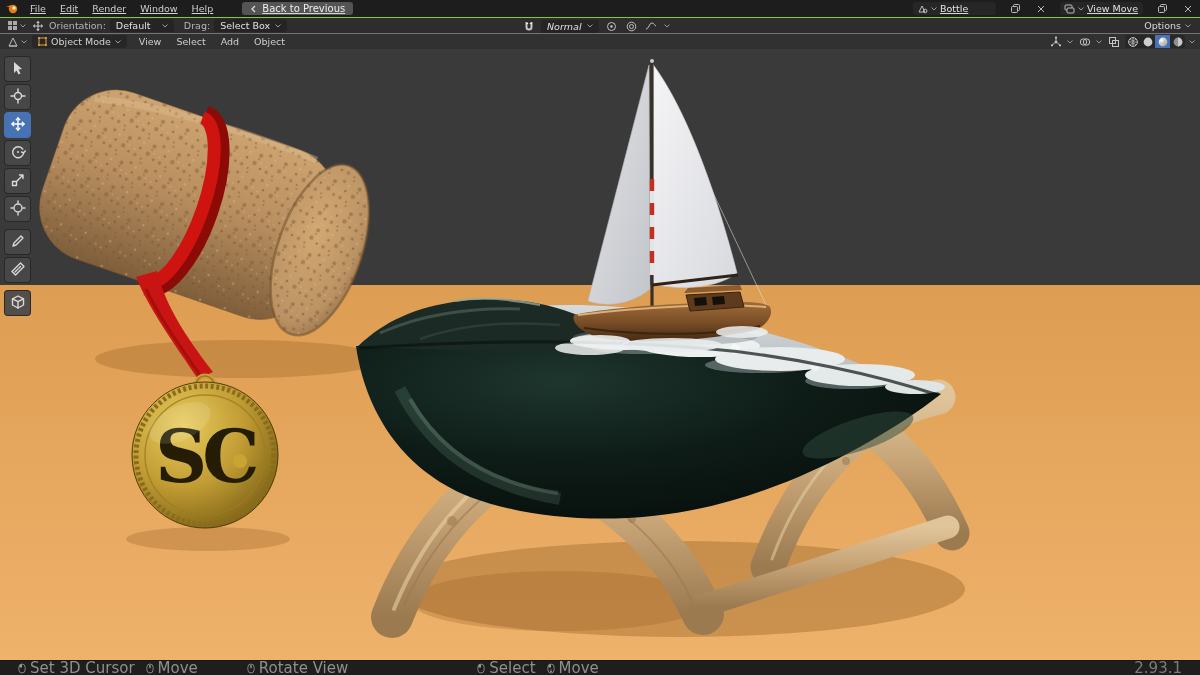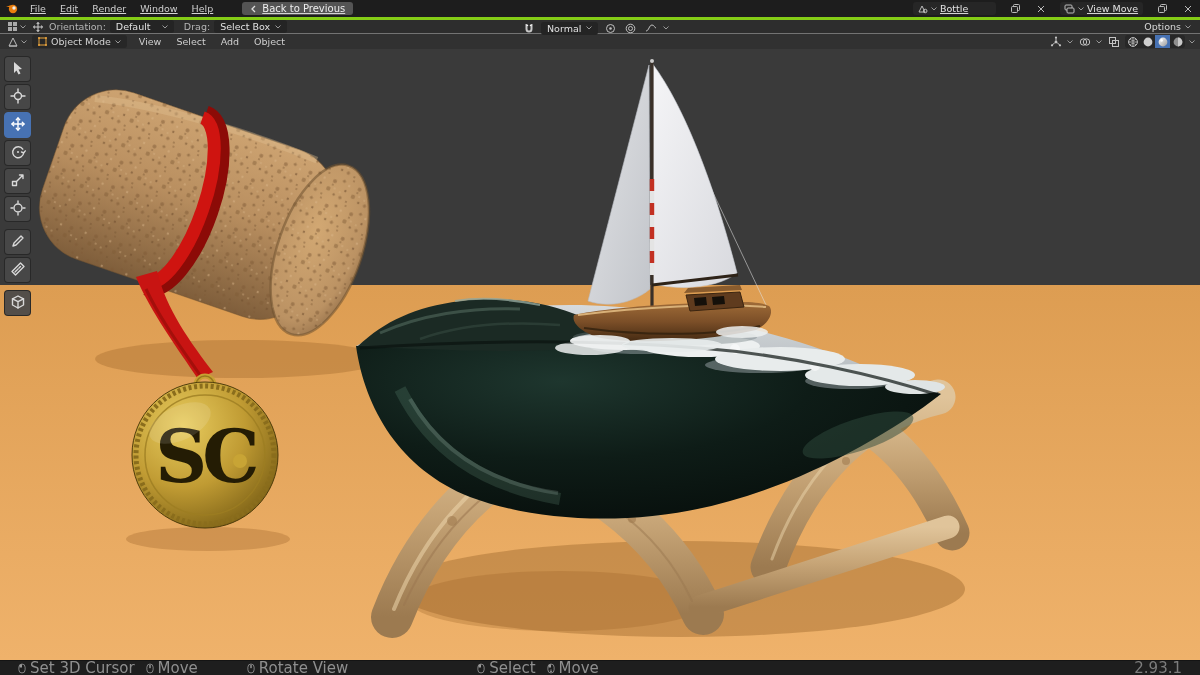--- a/index.html
+++ b/index.html
@@ -13,26 +13,26 @@
   .menu { padding:1px 7px; border-radius:3px; cursor:default; color:#cfcfcf; }
   .logo { display:flex; align-items:center; margin-right:4px; }
   .back-btn { margin-left:22px; background:#545454; border:none; color:#ededed; font-size:10px;
               height:13px; border-radius:3px; display:flex; align-items:center; gap:4px; padding:0 8px; font-family:inherit; }
   .tb-right { margin-left:auto; display:flex; align-items:center; gap:12px; }
   .idblock { display:flex; align-items:center; gap:3px; background:#262626; border-radius:3px; height:13px; padding:0 4px; }
   .idblock .val { min-width:52px; color:#e2e2e2; }
   .mini-btn { display:flex; align-items:center; justify-content:center; width:14px; height:13px; border-radius:2px; background:transparent; border:none; }
 
   
-  .toolrow { height:16px; flex:0 0 16px; background:var(--toolrow-bg,#2d2d2d); border-top:3px solid #84cc16;
+  .toolrow { height:16px; flex:0 0 16px; background:var(--toolrow-bg,#2d2d2d); border-top:1px solid #84cc16;
              display:flex; align-items:center; padding:0 5px; position:relative; }
   .lbl { color:#b5b5b5; margin:0 4px; }
   .dd { background:#242424; border-radius:3px; height:13px; display:inline-flex; align-items:center; gap:5px;
         padding:0 6px; color:#e0e0e0; }
-  .center-cluster { position:absolute; left:521px; top:1px; height:14px; display:flex; align-items:center; gap:5px; }
+  .center-cluster { position:absolute; left:521px; top:1px; height:14px; display:flex; align-items:center; gap:5px;font-style:italic; }
   .options { margin-left:auto; display:flex; gap:4px; color:#d8d8d8; padding:0 4px; }
 
   
   .vph { height:16px; flex:0 0 16px; background:var(--header-bg,#313131); border-top:1px solid #737373;
          display:flex; align-items:center; padding:0 5px; gap:1px; }
   .mode-pill { background:#272727; border-radius:3px; height:13px; display:inline-flex; align-items:center; gap:4px; padding:0 6px; margin:0 4px; }
   .vph-right { margin-left:auto; display:flex; align-items:center; gap:4px; }
   .hicon { display:flex; align-items:center; justify-content:center; width:15px; height:13px; border-radius:2px; }
   .shade-group { display:flex; background:#272727; border-radius:3px; overflow:hidden; height:13px; align-items:center; }
   .shade-group .hicon { border-radius:0; }

